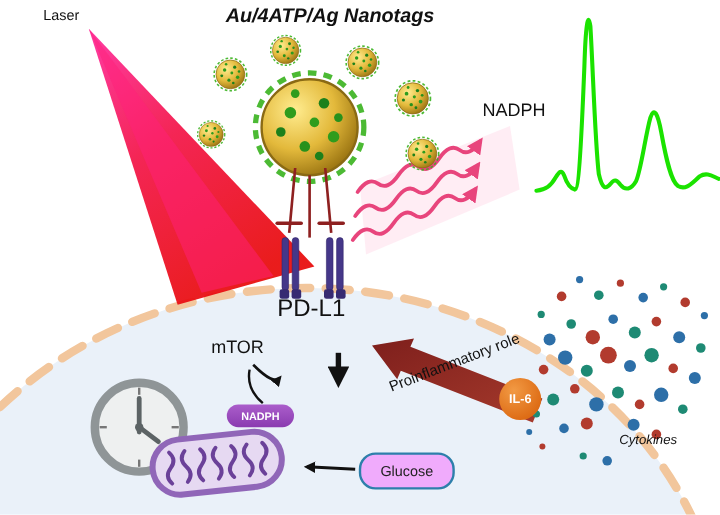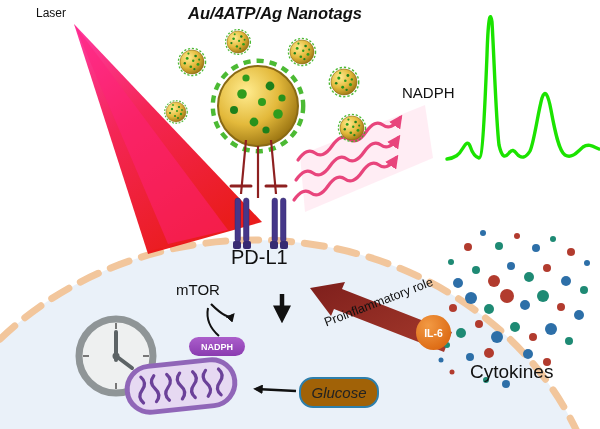--- a/index.html
+++ b/index.html
@@ -5,37 +5,37 @@
   html,body{margin:0;padding:0;background:#fff;}
   .stage{position:relative;width:600px;height:429px;background:#ffffff;overflow:hidden;
          font-family:"Liberation Sans", sans-serif;color:#111;}
   .stage svg{position:absolute;left:0;top:0;}
   .lbl{position:absolute;white-space:nowrap;color:#111;}
   .laser{left:36px;top:6px;font-size:12px;}
   .title{left:140px;top:4px;width:270px;text-align:center;font-size:16.5px;font-weight:600;white-space:nowrap;font-style:italic;}
   .sers{left:402px;top:84px;font-size:15px;font-weight:500;}
   .pdl1{left:231px;top:246px;font-size:20px;font-weight:500;}
   .mtor{left:176px;top:281px;font-size:15px;font-weight:500;}
-  .cyt{left:470px;top:361px;font-size:19px;}
+  .cyt{left:516px;top:361px;font-size:11px;font-style:italic;}
   .proinf{position:absolute;left:319px;top:296px;width:120px;text-align:center;
           font-size:12.5px;line-height:1.1;font-weight:500;color:#111;
           transform:rotate(-21deg);transform-origin:center;white-space:normal;}
   .badge{position:absolute;display:flex;align-items:center;justify-content:center;
          color:#fff;font-weight:bold;text-align:center;}
   .ros{left:236px;top:295px;width:36px;height:36px;border-radius:50%;font-size:10.5px;
        background:radial-gradient(circle at 35% 30%, #f05a40, #c0150b 75%);}
   .nadph{left:189px;top:337px;width:56px;height:19px;border-radius:10px;font-size:9px;
        background:linear-gradient(180deg,#ab5ecb,#8a3bb0);}
   .ifng{left:354px;top:273px;width:37px;height:37px;border-radius:50%;font-size:9.5px;
        background:radial-gradient(circle at 35% 30%, #63bd55, #3c8f33 75%);}
   .il6{left:416px;top:315px;width:35px;height:35px;border-radius:50%;font-size:10.5px;
        background:radial-gradient(circle at 35% 30%, #f29a44, #dd6b14 75%);text-align:right;}
   .glucose{position:absolute;left:299px;top:377px;width:76px;height:27px;border:2px solid #2e7fab;
-       border-radius:14px;background:#a16207;display:flex;align-items:center;justify-content:center;
-       font-size:15px;font-weight:500;color:#222;font-style:italic;}
+       border-radius:14px;background:#f0abfc;display:flex;align-items:center;justify-content:center;
+       font-size:12px;font-weight:500;color:#222;}
 </style>
 </head>
 <body>
 
 <div class="stage">
 
 <svg width="600" height="429" viewBox="0 0 600 429">
   <defs>
     <radialGradient id="gold" cx="35%" cy="32%" r="75%">
       <stop offset="0%" stop-color="#ffec8f"></stop>

